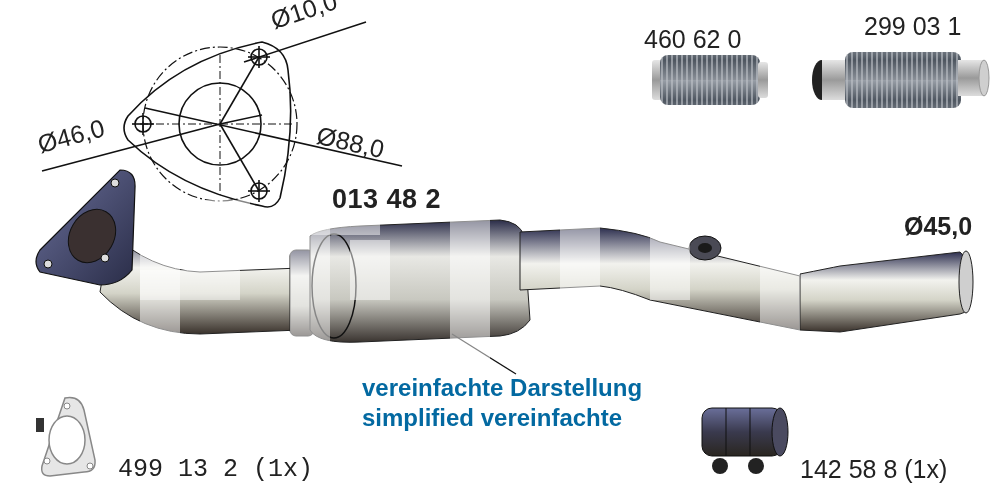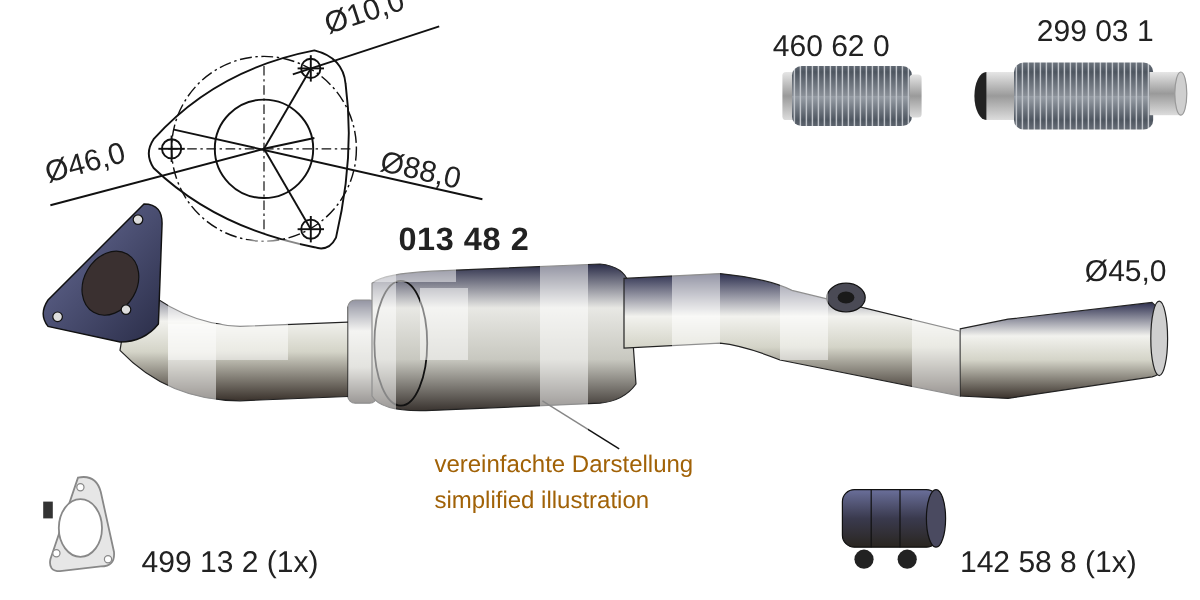--- a/index.html
+++ b/index.html
@@ -1,21 +1,21 @@
 <!DOCTYPE html>
 <html><head>
 <meta charset="utf-8">
 <style>
   html, body { margin: 0; padding: 0; background: #ffffff; }
   body { width: 1000px; height: 500px; position: relative; overflow: hidden;
          font-family: "Liberation Sans", sans-serif; color: #222; }
   .abs { position: absolute; }
   .lbl { font-size: 25px; color: #222; white-space: nowrap; }
   .main-num { font-size: 27px; font-weight: bold; color: #222; white-space: nowrap; letter-spacing: 0.5px; text-align: center; }
-  .note { font-size: 20px; line-height: 27px; color: #a16207; white-space: nowrap; }
+  .note { font-size: 24px; line-height: 27px; color: #0369a1; white-space: nowrap; font-weight: bold; }
   svg { position: absolute; left: 0; top: 0; }
   .watermark { position: absolute; left: 120px; top: 190px; width: 780px; height: 180px;
                opacity: 0.9; pointer-events: none; }
 </style>
 </head>
 <body>
 
 <svg width="1000" height="500" viewBox="0 0 1000 500">
   <g fill="none" stroke="#111" stroke-width="1.6">
 
@@ -139,34 +139,34 @@
     <rect x="230" y="50" width="40" height="60"></rect>
     <rect x="330" y="10" width="40" height="170"></rect>
     <rect x="440" y="10" width="40" height="170"></rect>
     <rect x="530" y="10" width="40" height="100"></rect>
     <rect x="640" y="10" width="40" height="170"></rect>
     <rect x="600" y="10" width="140" height="35"></rect>
   </g>
 </svg>
 
 <div class="abs main-num" style="left:332px; top:184px;">013 48 2</div>
-<div class="abs lbl" style="left:904px; top:212px;">Ø45,0</div>
+<div class="abs lbl" style="left:904px; top:212px;font-weight:bold;">Ø45,0</div>
 
 <div class="abs note" style="left:362px; top:374px;">vereinfachte Darstellung</div>
-<div class="abs note" style="left:362px; top:404px;">simplified illustration</div>
+<div class="abs note" style="left:362px; top:404px;">simplified vereinfachte</div>
 
 <svg width="1000" height="500" viewBox="0 0 1000 500">
   <path d="M65,398 Q80,395 84,410 L95,460 Q96,472 84,472 L50,476 Q40,476 42,466 Z" fill="#e6e6e6" stroke="#888" stroke-width="1.5"></path>
   <ellipse cx="67" cy="440" rx="18" ry="24" fill="#ffffff" stroke="#888" stroke-width="1.5"></ellipse>
   <circle cx="67" cy="406" r="3" fill="#fff" stroke="#888"></circle>
   <circle cx="47" cy="461" r="3" fill="#fff" stroke="#888"></circle>
   <circle cx="90" cy="466" r="3" fill="#fff" stroke="#888"></circle>
   <rect x="36" y="418" width="8" height="14" fill="#333"></rect>
 </svg>
-<div class="abs lbl" style="left:118px; top:455px;">499 13 2 (1x)</div>
+<div class="abs lbl" style="left:118px; top:455px;font-family:Liberation Mono, monospace;">499 13 2 (1x)</div>
 
 <svg width="1000" height="500" viewBox="0 0 1000 500">
   <defs>
     <linearGradient id="clamp" x1="0" y1="0" x2="0" y2="1">
       <stop offset="0" stop-color="#6a6f9a"></stop>
       <stop offset="0.5" stop-color="#3a3a4e"></stop>
       <stop offset="1" stop-color="#2a2620"></stop>
     </linearGradient>
   </defs>
   <rect x="702" y="408" width="80" height="48" rx="10" fill="url(#clamp)" stroke="#111"></rect>

